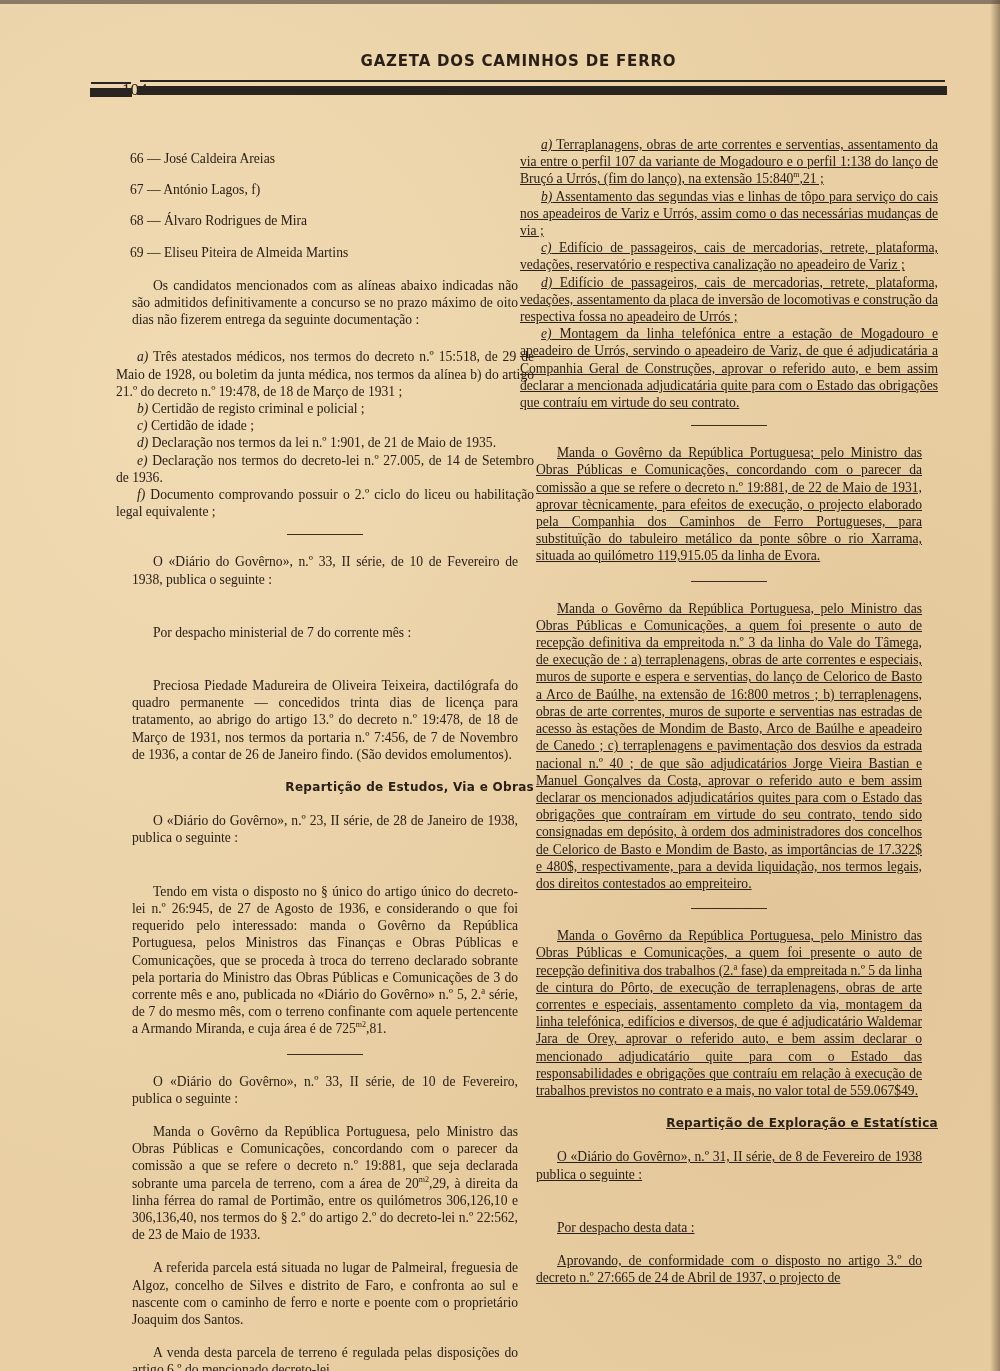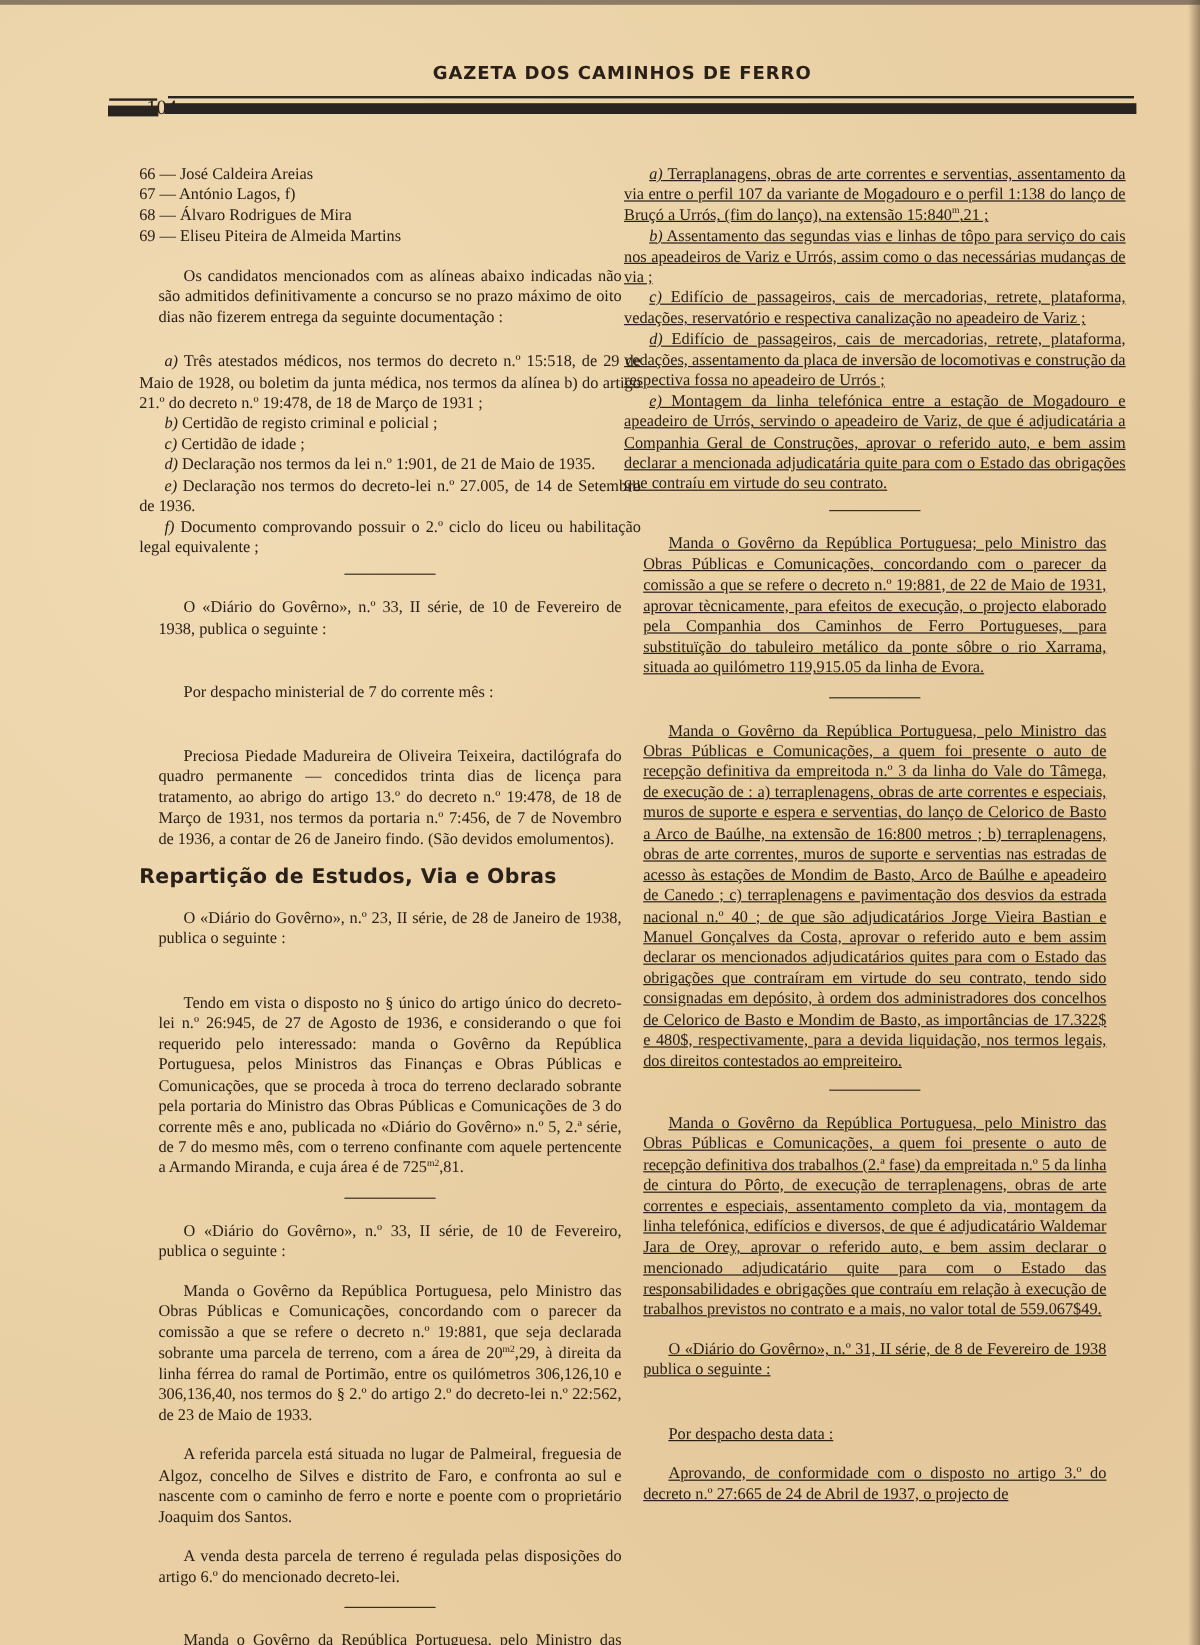--- a/index.html
+++ b/index.html
@@ -23,27 +23,27 @@
     font-family: "DejaVu Sans", sans-serif; font-weight: bold; font-size: 15px; letter-spacing: 0.8px; }
   .rule-thin { position: absolute; height: 2px; background: #2a2420; }
   .rule-thick { position: absolute; height: 9px; background: #2a2420; }
 
   .column { position: absolute; top: 136px; width: 418px; font-size: 13.6px; line-height: 17.2px;
     text-align: justify; hyphens: manual; }
   .col-left { left: 116px; }
   .col-right { left: 520px; text-decoration: underline; }
 
   .p { margin: 16px; text-indent: 21px; }
-  .list-line { margin: 0; text-indent: 0; padding-left: 0; }
+  .list-line { margin: 14px; text-indent: 0; padding-left: 0; }
   .item { margin: 0; text-indent: 21px; }
   .item .label { font-style: italic; }
   .gap-s { height: 4px; }
   .sep { width: 76px; height: 1px; background: #3a2e22; margin: 14px auto 18px auto; }
-  .section-heading { margin: 6px 0 6px 0; text-align: left; font-family: "DejaVu Sans", sans-serif;
-    font-weight: bold; font-size: 17px; letter-spacing: 0.3px; }
+  .section-heading { margin: 6px 0 6px 0; text-align: right; font-family: "DejaVu Sans", sans-serif;
+    font-weight: bold; font-size: 12px; letter-spacing: 0.3px; }
   sup { font-size: 8px; line-height: 0; }
 </style>
 </head>
 <body>
 
 <div class="page-edge-top"></div>
 <div class="page-edge-right"></div>
 
 <div class="header">
   <span class="page-number">104</span>
@@ -105,17 +105,18 @@
   <p class="p">Manda o Govêrno da República Portuguesa; pelo Ministro das Obras Públicas e Comunicações, concordando com o parecer da comissão a que se refere o decreto n.º 19:881, de 22 de Maio de 1931, aprovar tècnicamente, para efeitos de execução, o projecto elaborado pela Companhia dos Caminhos de Ferro Portugueses, para substituïção do tabuleiro metálico da ponte sôbre o rio Xarrama, situada ao quilómetro 119,915.05 da linha de Evora.</p>
 
   <div class="sep"></div>
 
   <p class="p">Manda o Govêrno da República Portuguesa, pelo Ministro das Obras Públicas e Comunicações, a quem foi presente o auto de recepção definitiva da empreitoda n.º 3 da linha do Vale do Tâmega, de execução de : a) terraplenagens, obras de arte correntes e especiais, muros de suporte e espera e serventias, do lanço de Celorico de Basto a Arco de Baúlhe, na extensão de 16:800 metros ; b) terraplenagens, obras de arte correntes, muros de suporte e serventias nas estradas de acesso às estações de Mondim de Basto, Arco de Baúlhe e apeadeiro de Canedo ; c) terraplenagens e pavimentação dos desvios da estrada nacional n.º 40 ; de que são adjudicatários Jorge Vieira Bastian e Manuel Gonçalves da Costa, aprovar o referido auto e bem assim declarar os mencionados adjudicatários quites para com o Estado das obrigações que contraíram em virtude do seu contrato, tendo sido consignadas em depósito, à ordem dos administradores dos concelhos de Celorico de Basto e Mondim de Basto, as importâncias de 17.322$ e 480$, respectivamente, para a devida liquidação, nos termos legais, dos direitos contestados ao empreiteiro.</p>
 
   <div class="sep"></div>
 
   <p class="p">Manda o Govêrno da República Portuguesa, pelo Ministro das Obras Públicas e Comunicações, a quem foi presente o auto de recepção definitiva dos trabalhos (2.ª fase) da empreitada n.º 5 da linha de cintura do Pôrto, de execução de terraplenagens, obras de arte correntes e especiais, assentamento completo da via, montagem da linha telefónica, edifícios e diversos, de que é adjudicatário Waldemar Jara de Orey, aprovar o referido auto, e bem assim declarar o mencionado adjudicatário quite para com o Estado das responsabilidades e obrigações que contraíu em relação à execução de trabalhos previstos no contrato e a mais, no valor total de 559.067$49.</p>
 
+  <div class="section-heading">Repartição de Exploração e Estatística</div>
   <p class="p">O «Diário do Govêrno», n.º 31, II série, de 8 de Fevereiro de 1938 publica o seguinte :</p>
   <div class="gap-s"></div>
   <p class="p">Por despacho desta data :</p>
   <p class="p">Aprovando, de conformidade com o disposto no artigo 3.º do decreto n.º 27:665 de 24 de Abril de 1937, o projecto de</p>
 </div>
 
 </body></html>

